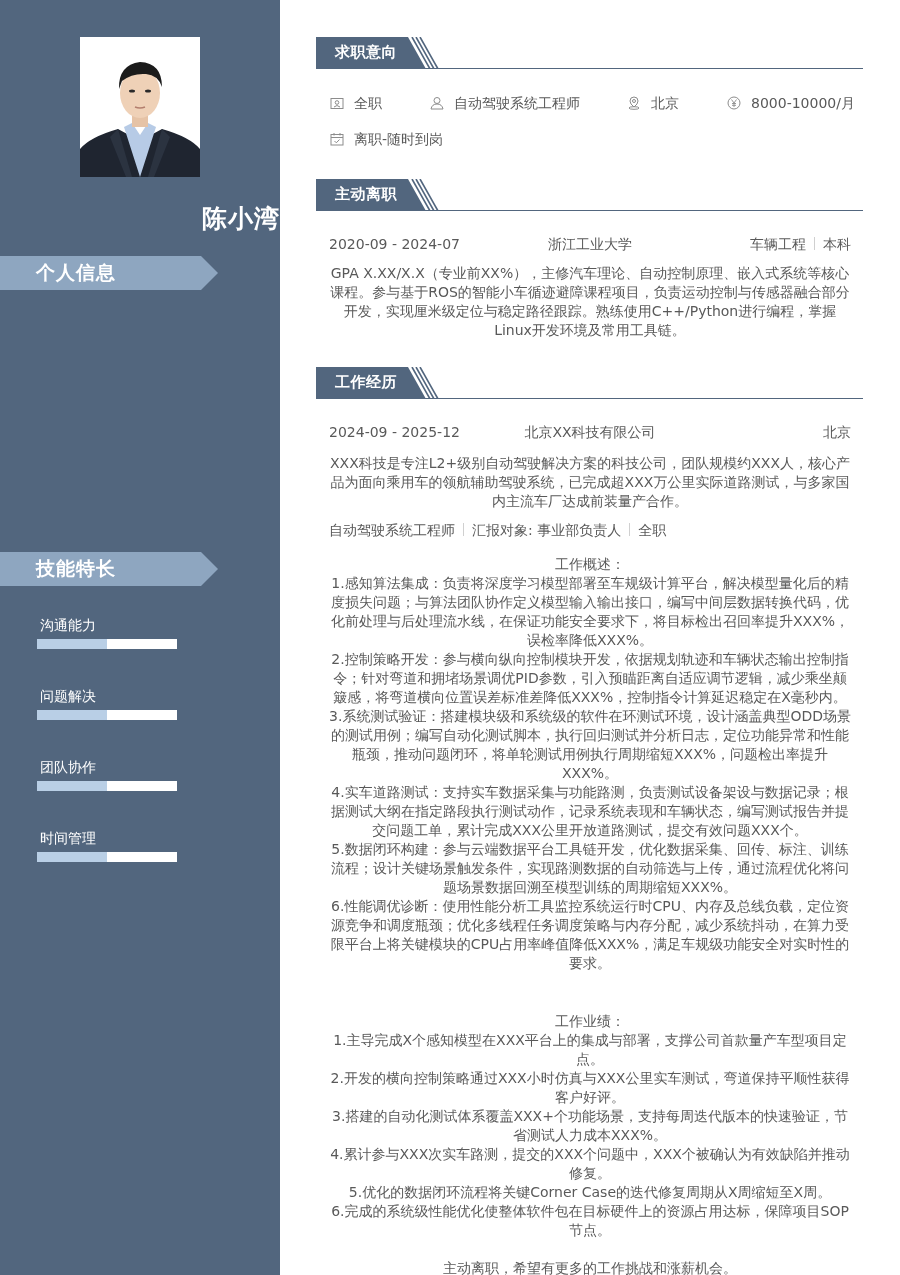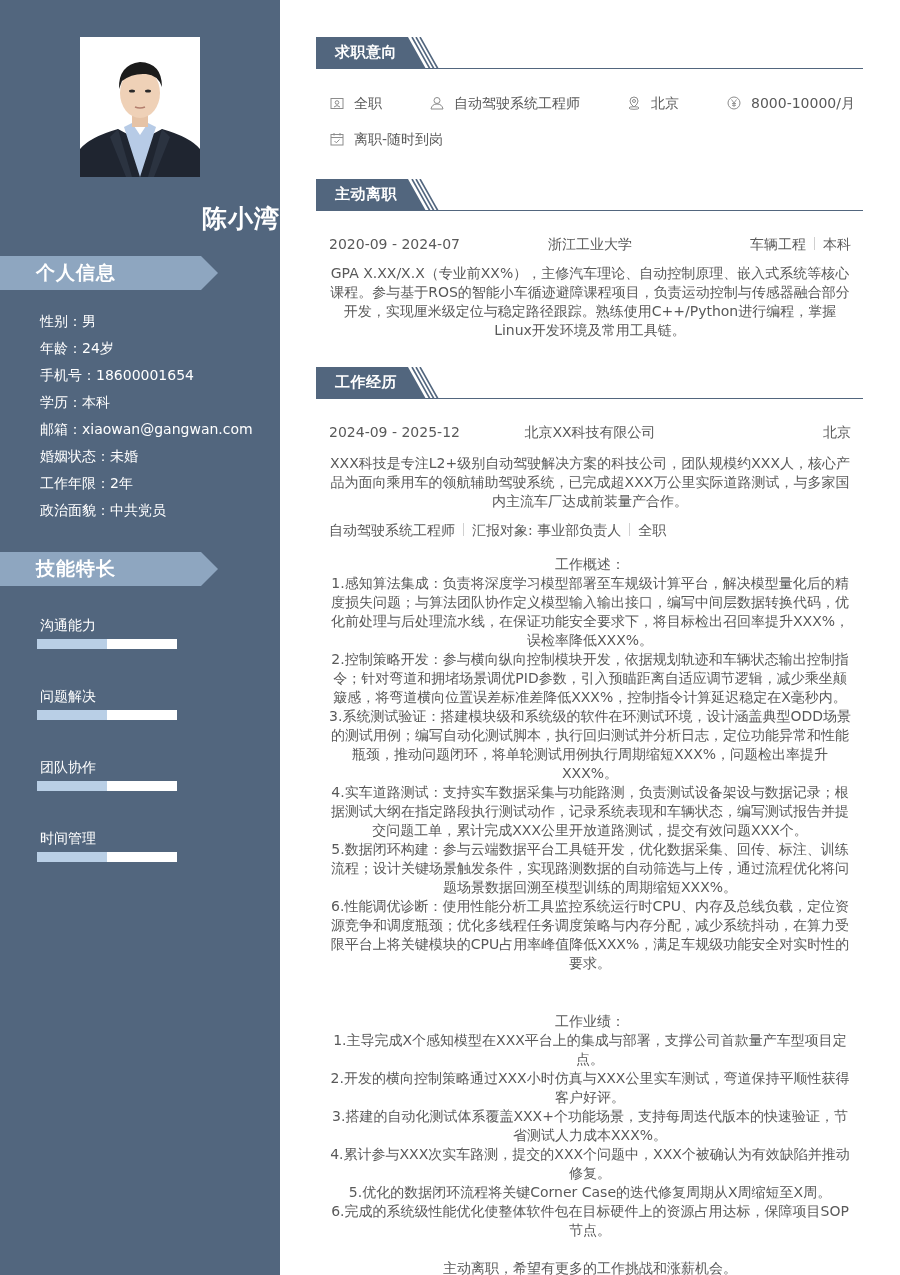--- a/index.html
+++ b/index.html
@@ -92,30 +92,20 @@
       <path d="M55 70 Q60 72 65 70" stroke="#b37f6e" stroke-width="1.5" fill="none"></path>
     </svg>
   </div>
   <div class="name">陈小湾</div>
 
   <div class="side-band" style="top:256px;">
     <div class="band-bg"></div>
     <div class="band-title">个人信息</div>
   </div>
 
-  <div class="info-list">
-    <div class="info-row">性别：男</div>
-    <div class="info-row">年龄：24岁</div>
-    <div class="info-row">手机号：18600001654</div>
-    <div class="info-row">学历：本科</div>
-    <div class="info-row">邮箱：xiaowan@gangwan.com</div>
-    <div class="info-row">婚姻状态：未婚</div>
-    <div class="info-row">工作年限：2年</div>
-    <div class="info-row">政治面貌：中共党员</div>
-  </div>
 
   <div class="side-band" style="top:552px;">
     <div class="band-bg"></div>
     <div class="band-title">技能特长</div>
   </div>
 
   <div class="skills">
     <div class="skill">
       <div class="skill-label">沟通能力</div>
       <div class="skill-bar">

